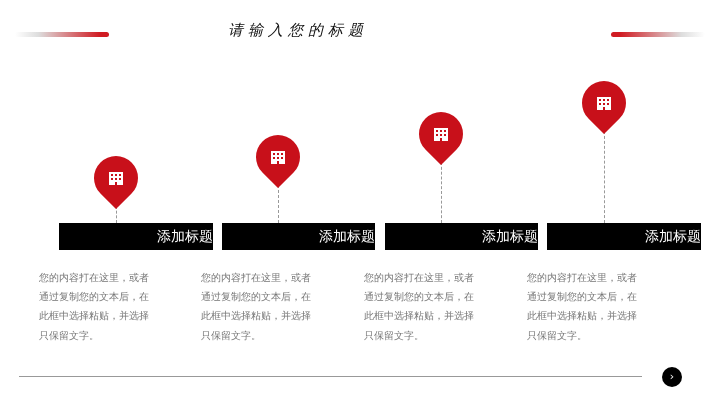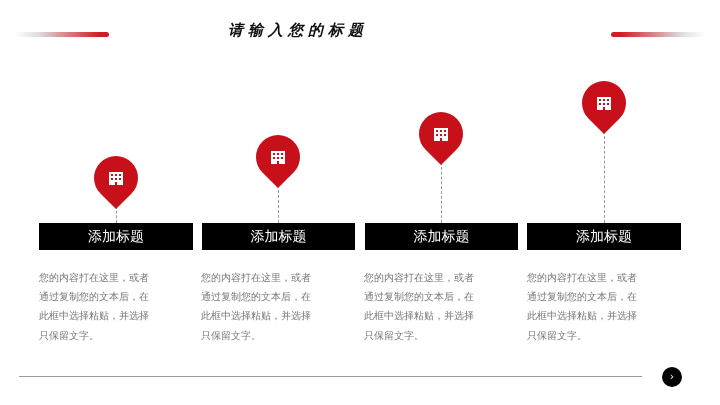--- a/index.html
+++ b/index.html
@@ -1,24 +1,24 @@
 <!DOCTYPE html>
 <html><head>
 <meta charset="utf-8">
 <style>
   html,body{margin:0;padding:0;background:#fff;}
   body{width:720px;height:405px;position:relative;overflow:hidden;font-family:"DejaVu Sans","Liberation Sans",sans-serif;}
   .deco-left{position:absolute;left:15px;top:32px;width:94px;height:5px;border-radius:3px;background:linear-gradient(to right,rgba(255,255,255,0),#ddd 25%,#d01c23 90%);}
   .deco-right{position:absolute;left:611px;top:32px;width:94px;height:5px;border-radius:3px;background:linear-gradient(to left,rgba(255,255,255,0),#ddd 25%,#d01c23 90%);}
-  .title{position:absolute;left:0;width:596px;top:21px;text-align:center;font-size:15px;font-weight:bold;font-style:italic;color:#111;letter-spacing:5px;}
+  .title{position:absolute;left:0;width:596px;top:21px;text-align:center;font-size:15px;font-weight:normal;font-style:italic;color:#111;letter-spacing:5px;}
   .pin{position:absolute;width:44px;height:44px;}
   .pin .drop{position:absolute;left:0;top:0;width:44px;height:44px;background:#c8101a;border-radius:50% 50% 50% 0;transform:rotate(-45deg);}
   .pin .bld{position:absolute;left:13px;top:13px;width:18px;height:18px;}
   .stem{position:absolute;width:0;border-left:1px dashed #999;}
-  .box{position:absolute;top:223px;height:27px;background:#000;color:#fff;font-size:14px;line-height:27px;text-align:center;}
+  .box{position:absolute;top:223px;height:27px;background:#000;color:#fff;font-size:14px;line-height:27px;text-align:right;margin-left:20px;}
   .desc{position:absolute;top:268px;width:154px;text-align:left;font-size:10px;line-height:19.2px;color:#777;}
   .baseline{position:absolute;left:19px;top:376px;width:623px;height:1px;background:#999;}
   .next{position:absolute;left:662px;top:367px;width:20px;height:20px;border-radius:50%;background:#000;color:#fff;font-size:11px;line-height:20px;text-align:center;}
 </style>
 </head>
 <body>
 
 <div class="deco-left"></div>
 <div class="title">请输入您的标题</div>
 <div class="deco-right"></div>

